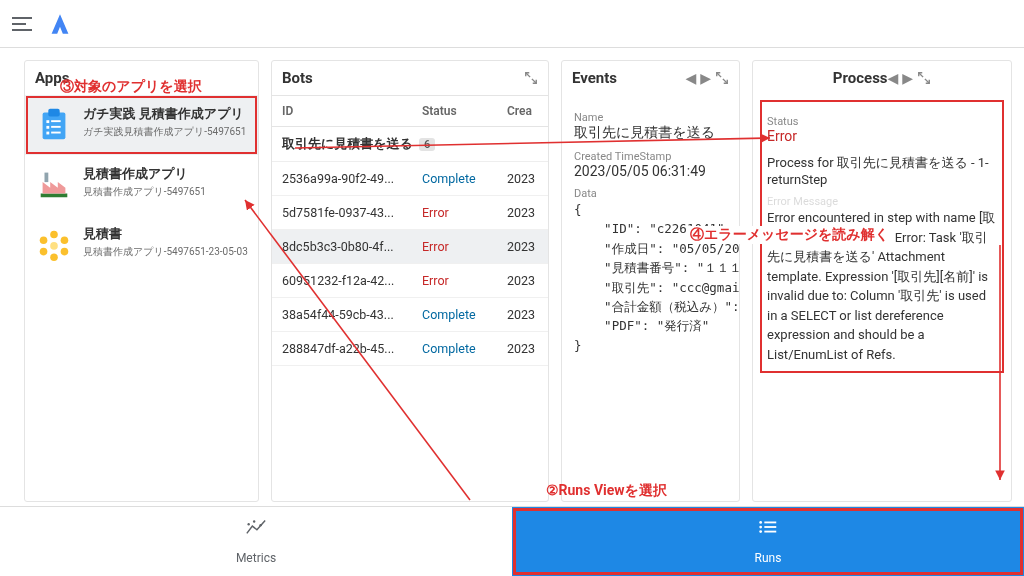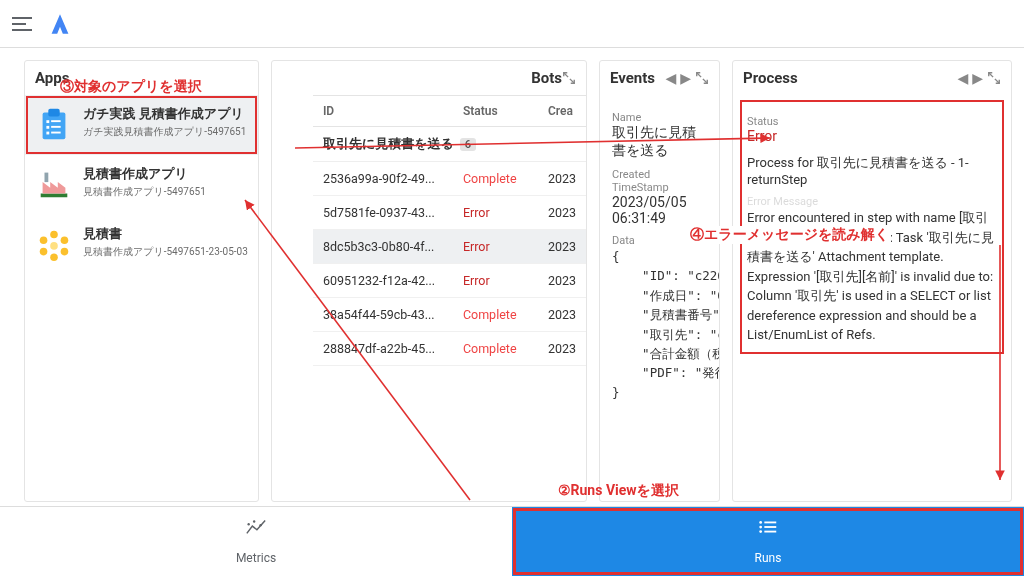--- a/index.html
+++ b/index.html
@@ -4,53 +4,53 @@
 <style>
   * { box-sizing: border-box; margin: 0; padding: 0; }
   body { font-family: -apple-system, "Segoe UI", Roboto, sans-serif; font-size: 13px; color: #333; background: #fff; width: 1024px; height: 576px; overflow: hidden; }
   .topbar { height: 48px; border-bottom: 1px solid #ddd; display: flex; align-items: center; padding: 0 12px; gap: 14px; }
   .hamburger { width: 20px; height: 14px; display: inline-flex; flex-direction: column; justify-content: space-between; }
   .hamburger span { height: 2px; background: #5f6368; }
   .logo { width: 28px; height: 28px; }
   .panels { display: flex; gap: 12px; padding: 12px 12px 4px 12px; height: calc(100% - 48px - 70px); }
   .panel { background: #fff; border: 1px solid #e4e4e4; border-radius: 3px; display: flex; flex-direction: column; overflow: hidden; }
   .panel-apps { width: 235px; margin-left: 12px; }
-  .panel-bots { width: 316px; align-items: flex-end; }
+  .panel-bots { width: 278px; }
   .panel-events { flex: 1; }
-  .panel-process { width: 280px; }
+  .panel-process { width: 260px; align-items: center; }
   .panel-head { display: flex; align-items: center; justify-content: space-between; padding: 8px 10px; }
   .panel-head h2 { font-size: 15px; font-weight: 700; }
   .head-icons { display: flex; gap: 4px; align-items: center; color: #888; }
   .arrow { font-size: 14px; cursor: pointer; }
   .expand { width: 14px; height: 14px; cursor: pointer; }
   .annotation { color: #e03030; font-weight: 700; font-size: 14px; }
   .ann3 { position: absolute; left: 60px; top: 78px; z-index: 30; }
   .ann4 { position: absolute; left: 688px; top: 226px; z-index: 30; background: #fff; padding: 0 2px; text-align: right; }
-  .ann2 { position: absolute; left: 558px; top: 482px; z-index: 30; }
+  .ann2 { position: absolute; left: 546px; top: 482px; z-index: 30; }
   
   .apps-list { flex: 1; overflow: auto; }
   .app-item { display: flex; gap: 10px; padding: 10px 10px 12px 10px; cursor: pointer; }
   .app-item.selected { background: #eef0f2; }
   .app-item.selected.hl { outline: 2.5px solid #e03030; outline-offset: -3px; }
   .app-icon { width: 38px; height: 38px; flex-shrink: 0; display:flex; align-items:center; justify-content:center; }
   .app-title { font-weight: 700; font-size: 13px; line-height: 1.35; }
   .app-sub { color: #6b6b6b; font-size: 10px; margin-top: 2px; line-height: 1.35; }
   
   .bots-body { flex: 1; overflow: hidden; display: flex; flex-direction: column; }
   .bots-header { display: flex; border-top: 1px solid #e4e4e4; border-bottom: 1px solid #e4e4e4; }
   .bots-header > div { padding: 8px 10px; font-size: 12px; color: #666; font-weight: 600; }
   .col-id { width: 140px; }
   .col-status { width: 85px; }
   .col-created { flex: 1; }
   .bots-title-row { display: flex; align-items: center; gap: 6px; padding: 8px 10px; border-bottom: 1px solid #eee; font-size: 13px; font-weight: 600; }
   .badge { background: #e3e3e3; color: #555; border-radius: 3px; padding: 0 5px; font-size: 11px; font-weight: 600; }
   .bot-row { display: flex; border-bottom: 1px solid #f0f0f0; }
   .bot-row > div { padding: 9px 10px; font-size: 12.5px; white-space: nowrap; overflow: hidden; text-overflow: ellipsis; }
   .bot-row.sel { background: #eef0f2; }
-  .status-complete { color: #ef4444; }
+  .status-complete { color: #0369a1; }
   .status-error { color: #c62828; }
   
   .events-body { flex: 1; padding: 10px 12px; overflow: auto; font-size: 13px; }
   .field-label { font-size: 11px; color: #888; margin-top: 6px; }
   .field-value { font-size: 14px; margin-bottom: 8px; }
   .mono { font-family: "SFMono-Regular", Consolas, monospace; font-size: 12.5px; white-space: pre; line-height: 1.55; }
   
   .process-body { flex: 1; padding: 10px 12px; overflow: auto; }
   .process-hl { outline: 2.5px solid #e03030; outline-offset: 3px; }
   .err { color: #c62828; font-size: 14px; margin-bottom: 10px; }

